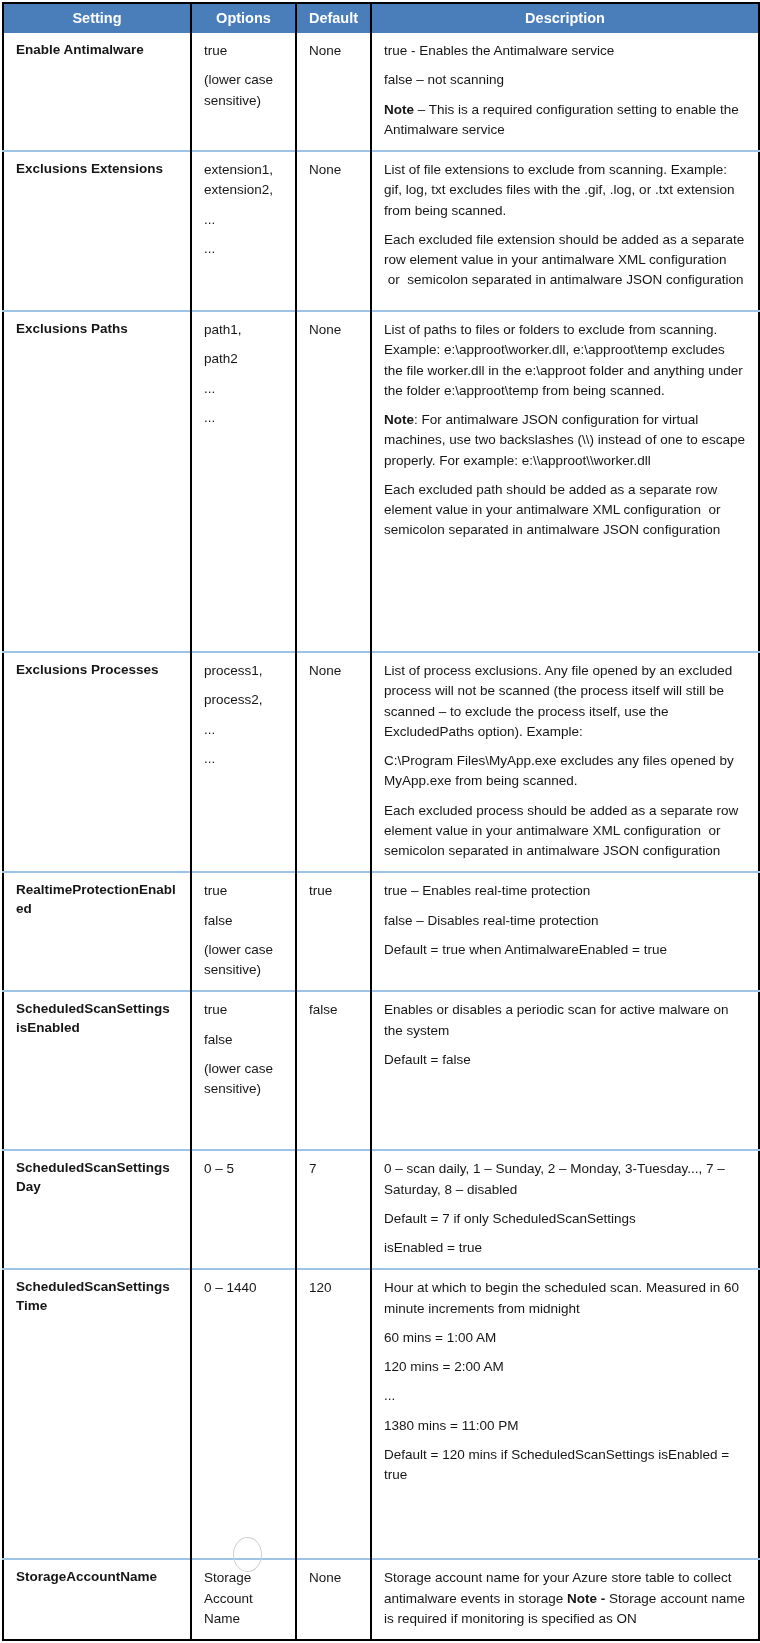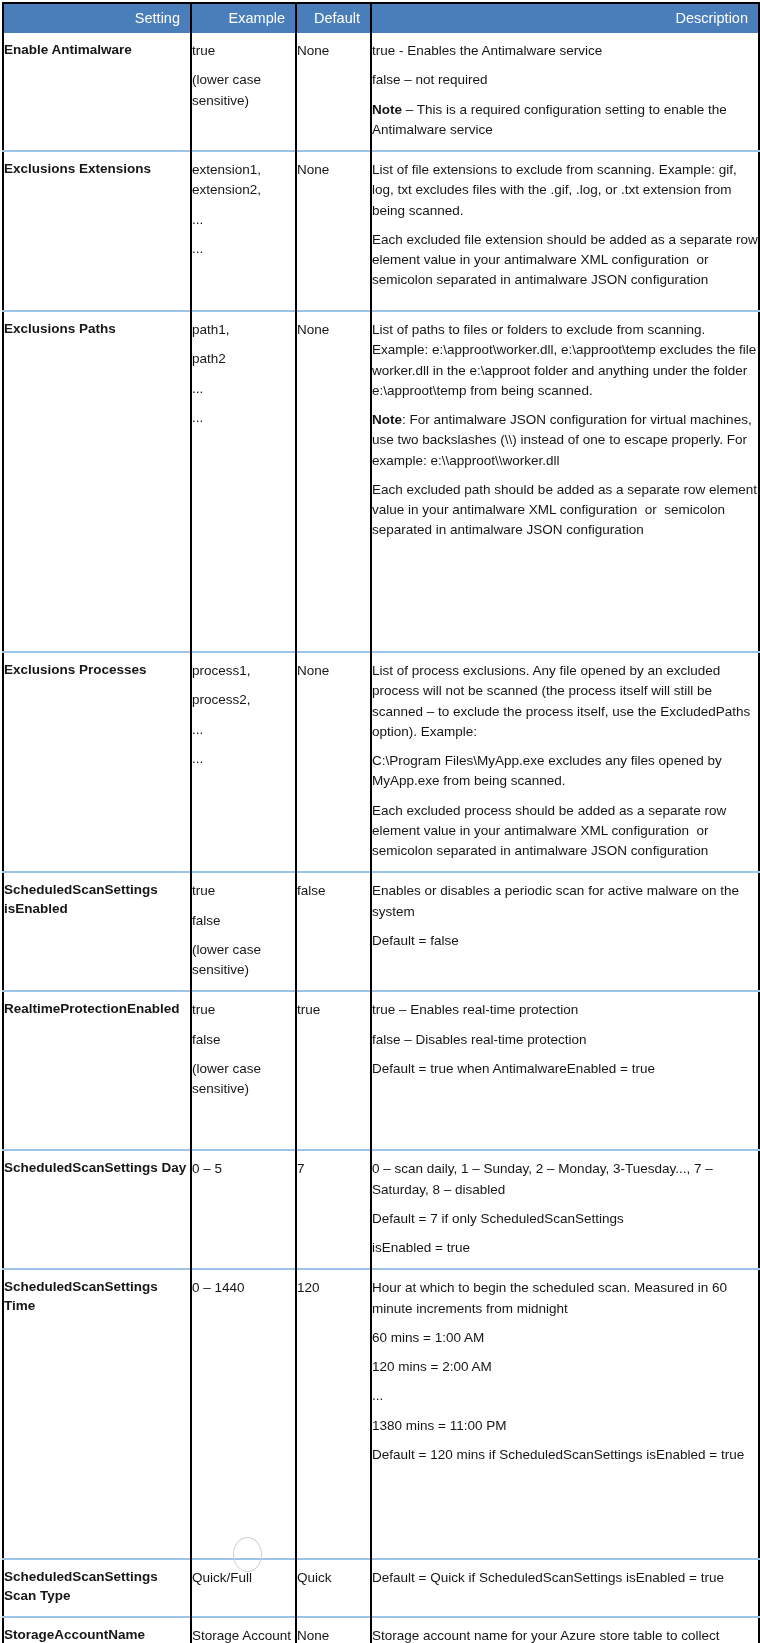--- a/index.html
+++ b/index.html
@@ -20,32 +20,32 @@
   }
   col.c-setting    { width: 188px; }
   col.c-options    { width: 105px; }
   col.c-default    { width: 75px;  }
   col.c-description{ width: 388px; }
 
   thead tr { height: 30px; }
   th {
     background: #4A7EBB;
     color: #ffffff;
-    text-align: right;
+    text-align: center;
     font-size: 14.5px;
-    font-weight: 400;
+    font-weight: 700;
     padding: 4px 10px 5px;
     border-left: 2px solid #000000;
     vertical-align: middle;
   }
   th:first-child { border-left: none; }
 
   td {
     vertical-align: top;
-    padding: 8px 0 10px;
+    padding: 8px 12px 10px;
     border-left: 2px solid #000000;
     font-size: 13.5px;
     line-height: 1.5;
   }
   td:first-child { border-left: none; }
   tbody tr + tr td { border-top: 2px solid #9DC3E6; border-radius: 26px; }
 
   
   tbody tr:nth-child(1)  { height: 113px; }
   tbody tr:nth-child(2)  { height: 160px; }
@@ -86,40 +86,40 @@
 <table class="settings">
   <colgroup>
     <col class="c-setting">
     <col class="c-options">
     <col class="c-default">
     <col class="c-description">
   </colgroup>
   <thead>
     <tr id="header-row">
         <th>Setting</th>
-        <th>Example</th>
+        <th>Options</th>
         <th>Default</th>
         <th>Description</th>
       </tr>
   </thead>
   <tbody id="table-body">
       <tr>
         <td class="col-setting">
           <div class="setting-name">Enable Antimalware</div>
         </td>
         <td class="col-options">
           <p class="para">true</p>
           <p class="para">(lower case sensitive)</p>
         </td>
         <td class="col-default">
           <p class="para">None</p>
         </td>
         <td class="col-description">
           <p class="para"><span>true - Enables the Antimalware service</span></p>
-          <p class="para"><span>false – not required</span></p>
+          <p class="para"><span>false – not scanning</span></p>
           <p class="para"><b>Note</b><span> – This is a required configuration setting to enable the Antimalware service</span></p>
         </td>
       </tr>
       <tr>
         <td class="col-setting">
           <div class="setting-name">Exclusions Extensions</div>
         </td>
         <td class="col-options">
           <p class="para">extension1, extension2,</p>
           <p class="para">...</p>
@@ -166,51 +166,51 @@
           <p class="para">None</p>
         </td>
         <td class="col-description">
           <p class="para"><span>List of process exclusions. Any file opened by an excluded process will not be scanned (the process itself will still be scanned – to exclude the process itself, use the ExcludedPaths option). Example:</span></p>
           <p class="para"><span>C:\Program Files\MyApp.exe excludes any files opened by MyApp.exe from being scanned.</span></p>
           <p class="para"><span>Each excluded process should be added as a separate row element value in your antimalware XML configuration &nbsp;or&nbsp; semicolon separated in antimalware JSON configuration</span></p>
         </td>
       </tr>
       <tr>
         <td class="col-setting">
-          <div class="setting-name">ScheduledScanSettings isEnabled</div>
-        </td>
-        <td class="col-options">
-          <p class="para">true</p>
-          <p class="para">false</p>
-          <p class="para">(lower case sensitive)</p>
-        </td>
-        <td class="col-default">
-          <p class="para">false</p>
-        </td>
-        <td class="col-description">
-          <p class="para"><span>Enables or disables a periodic scan for active malware on the system</span></p>
-          <p class="para"><span>Default = false</span></p>
-        </td>
-      </tr>
-      <tr>
-        <td class="col-setting">
           <div class="setting-name">RealtimeProtectionEnabled</div>
         </td>
         <td class="col-options">
           <p class="para">true</p>
           <p class="para">false</p>
           <p class="para">(lower case sensitive)</p>
         </td>
         <td class="col-default">
           <p class="para">true</p>
         </td>
         <td class="col-description">
           <p class="para"><span>true – Enables real-time protection</span></p>
           <p class="para"><span>false – Disables real-time protection</span></p>
           <p class="para"><span>Default = true when AntimalwareEnabled = true</span></p>
+        </td>
+      </tr>
+      <tr>
+        <td class="col-setting">
+          <div class="setting-name">ScheduledScanSettings isEnabled</div>
+        </td>
+        <td class="col-options">
+          <p class="para">true</p>
+          <p class="para">false</p>
+          <p class="para">(lower case sensitive)</p>
+        </td>
+        <td class="col-default">
+          <p class="para">false</p>
+        </td>
+        <td class="col-description">
+          <p class="para"><span>Enables or disables a periodic scan for active malware on the system</span></p>
+          <p class="para"><span>Default = false</span></p>
         </td>
       </tr>
       <tr>
         <td class="col-setting">
           <div class="setting-name">ScheduledScanSettings Day</div>
         </td>
         <td class="col-options">
           <p class="para">0 – 5</p>
         </td>
         <td class="col-default">
@@ -236,34 +236,20 @@
           <p class="para"><span>Hour at which to begin the scheduled scan. Measured in 60 minute increments from midnight</span></p>
           <p class="para"><span>60 mins = 1:00 AM</span></p>
           <p class="para"><span>120 mins = 2:00 AM</span></p>
           <p class="para"><span>...</span></p>
           <p class="para"><span>1380 mins = 11:00 PM</span></p>
           <p class="para"><span>Default = 120 mins if ScheduledScanSettings isEnabled = true</span></p>
         </td>
       </tr>
       <tr>
         <td class="col-setting">
-          <div class="setting-name">ScheduledScanSettings Scan Type</div>
-        </td>
-        <td class="col-options">
-          <p class="para">Quick/Full</p>
-        </td>
-        <td class="col-default">
-          <p class="para">Quick</p>
-        </td>
-        <td class="col-description">
-          <p class="para"><span>Default = Quick if ScheduledScanSettings isEnabled = true</span></p>
-        </td>
-      </tr>
-      <tr>
-        <td class="col-setting">
           <div class="setting-name">StorageAccountName</div>
         </td>
         <td class="col-options">
           <p class="para">Storage Account Name</p>
         </td>
         <td class="col-default">
           <p class="para">None</p>
         </td>
         <td class="col-description">
           <p class="para"><span>Storage account name for your Azure store table to collect antimalware events in storage </span><b>Note -</b><span> Storage account name is required if monitoring is specified as ON</span></p>

